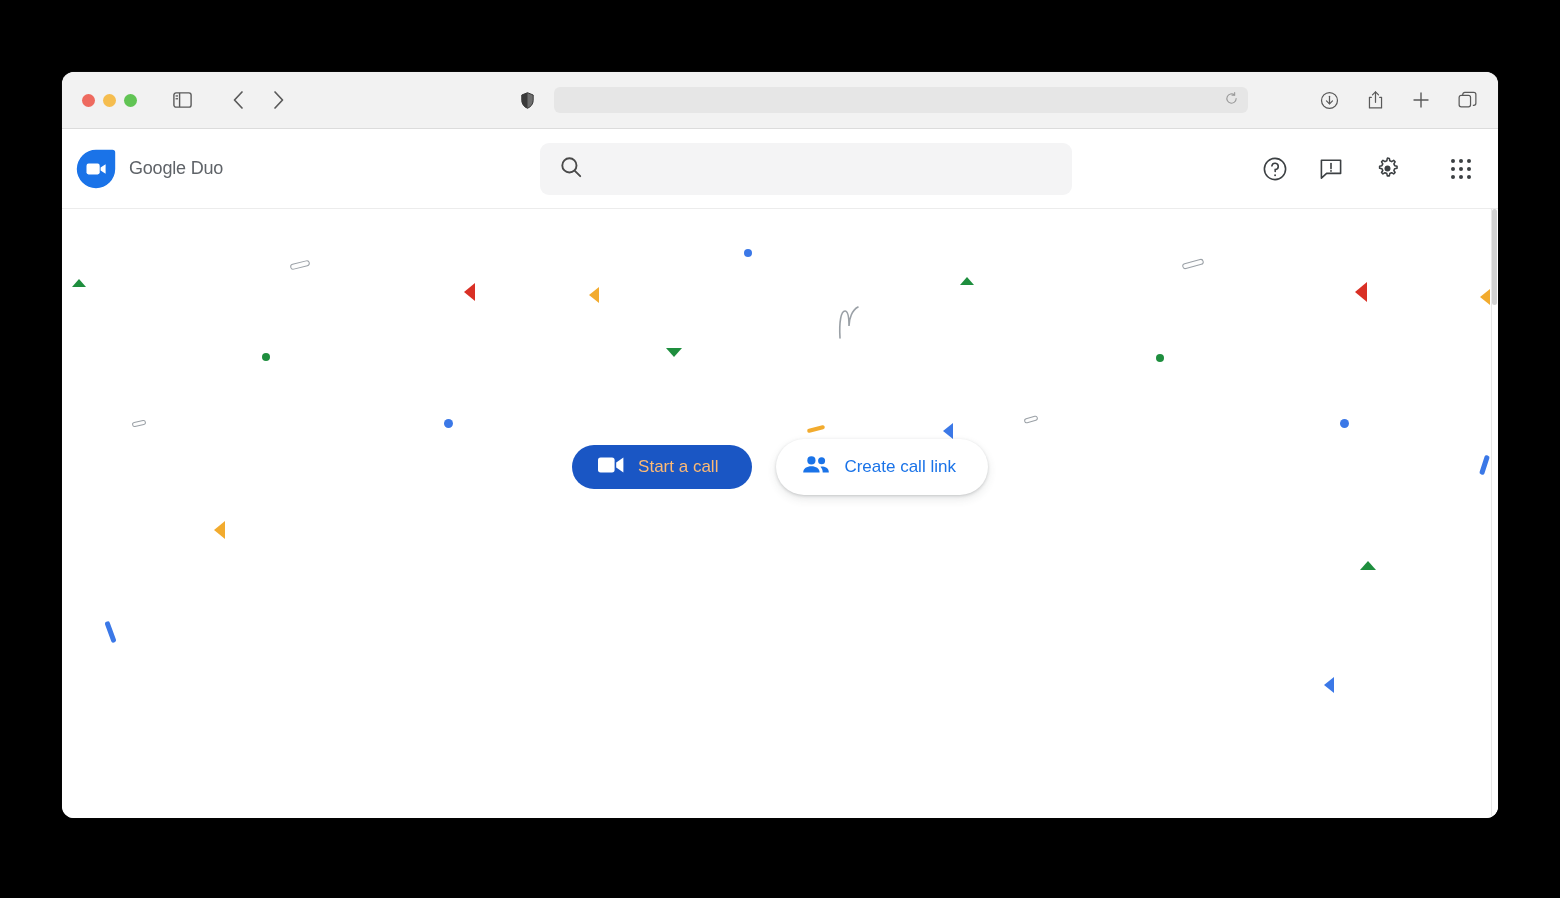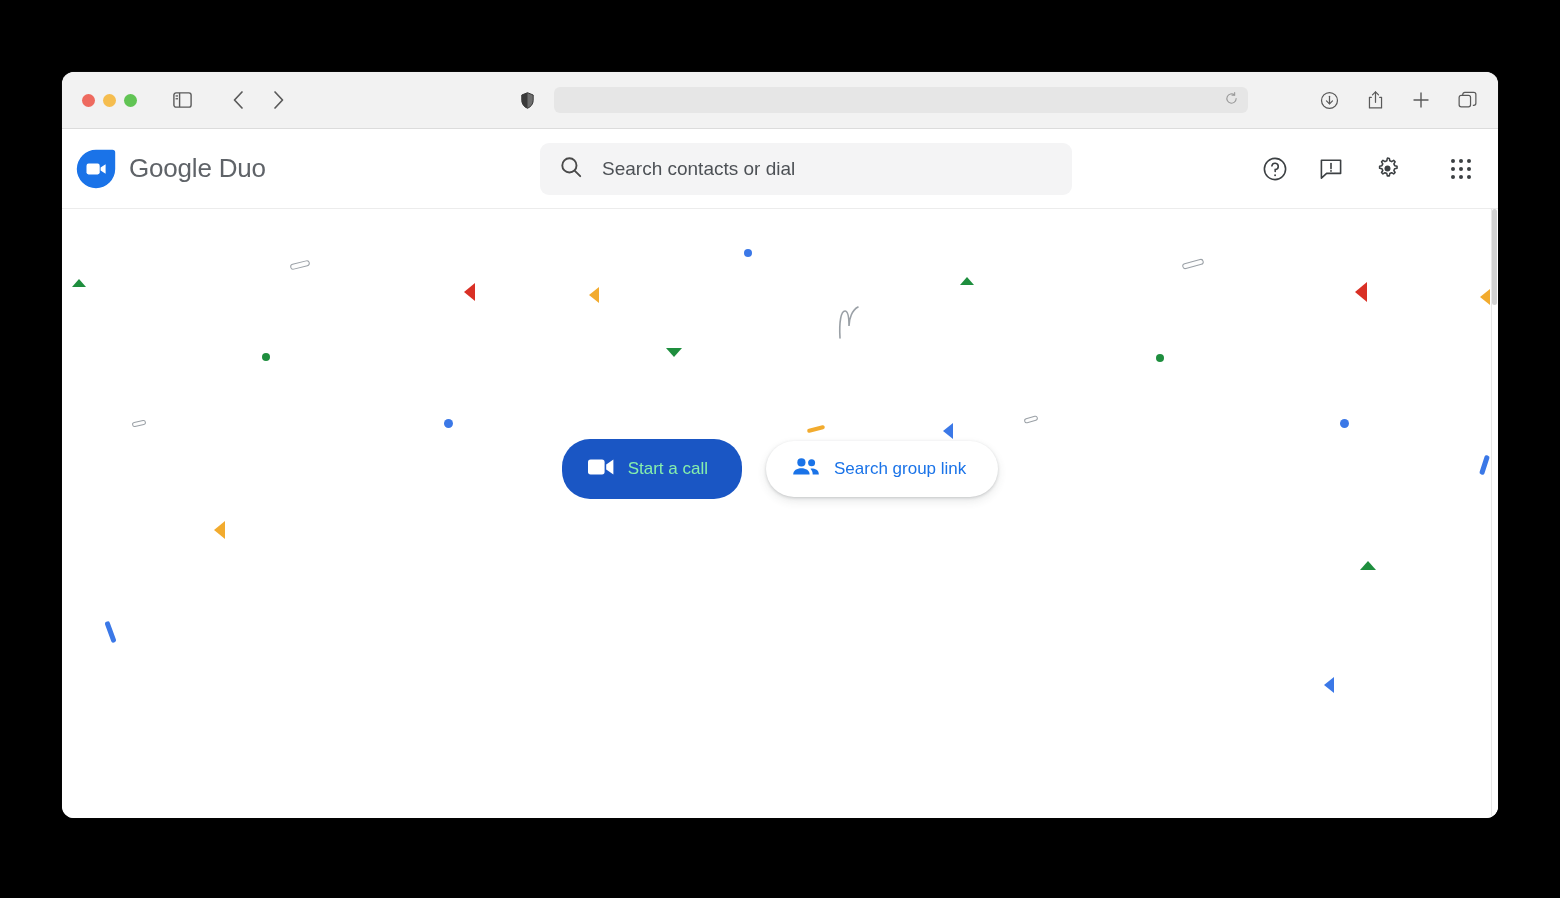--- a/index.html
+++ b/index.html
@@ -74,21 +74,21 @@
   .app-header {
     position: relative;
     height: 80px;
     background: #ffffff;
     border-bottom: 1px solid #ececec;
     display: flex; align-items: center;
   }
   .brand { display: flex; align-items: center; gap: 13px; margin-left: 14px; }
   .duo-logo { width: 40px; height: 40px; }
   .brand-text {
-    font-size: 26px;
+    font-size: 18px;
     color: #5f6368;
     letter-spacing: -0.2px;
     white-space: nowrap;
   }
   .brand-text b { font-weight: 400; color: #5f6368; }
 
   .search-box {
     position: absolute;
     left: 478px;
     width: 532px; height: 52px;
@@ -171,22 +171,22 @@
     display: inline-flex; align-items: center;
     gap: 14px;
     border: none;
     cursor: pointer;
     font-family: "Liberation Sans", sans-serif;
     font-size: 17px;
     border-radius: 28px;
   }
   .btn-primary {
     background: #1a56c4;
-    color: #86efac;
-    height: 60px;
+    color: #fdba74;
+    height: 44px;
     padding: 0 34px 0 26px;
   }
   .btn-secondary {
     background: #ffffff;
     color: #1a73e8;
     height: 56px;
     padding: 0 32px 0 26px;
     box-shadow: 0 1px 3px rgba(60,64,67,0.22), 0 4px 10px rgba(60,64,67,0.12);
   }
 
@@ -303,21 +303,20 @@
       </span>
     </div>
 
     <div class="search-box">
       <span class="search-icon">
         <svg width="22" height="22" viewBox="0 0 22 22" fill="none" stroke="currentColor" stroke-width="1.9" stroke-linecap="round">
           <circle cx="9.4" cy="9.4" r="7.1"></circle>
           <line x1="14.6" y1="14.6" x2="20.2" y2="20.2"></line>
         </svg>
       </span>
-      <input class="search-input" type="text" placeholder="Search contacts or dial" style="">
     </div>
 
     <div class="header-actions">
       <div class="hdr-icon">
         <svg width="26" height="26" viewBox="0 0 26 26" fill="none" stroke="currentColor" stroke-width="1.6">
           <circle cx="13" cy="13" r="10.6"></circle>
           <path d="M9.9 9.9 a3.2 3.2 0 1 1 3.3 3.7 v1.8" stroke-linecap="round"></path>
           <circle cx="13.1" cy="19.2" r="0.95" fill="currentColor" stroke="none"></circle>
         </svg>
       </div>
@@ -398,21 +397,21 @@
 
         <button class="btn btn-secondary">
           <span>
             <svg width="28" height="20" viewBox="0 0 28 20" fill="#1a73e8">
               <circle cx="9.4" cy="5.4" r="4.1"></circle>
               <circle cx="19.6" cy="5.8" r="3.5"></circle>
               <path d="M1.2 17.6 c0-4.2 3.7-6.3 8.2-6.3 s8.2 2.1 8.2 6.3 z"></path>
               <path d="M19.4 11.5 c3.9 0 7.4 1.8 7.4 5.4 v0.7 h-6.1 c0-2.4-0.8-4.4-2.3-5.8 z"></path>
             </svg>
           </span>
-          <span>Search group link</span>
+          <span>Create call link</span>
         </button>
       </div>
     </div>
 
     <div class="scrolltrack">
       <div class="scrollthumb"></div>
     </div>
   </div>
 </div>
 

